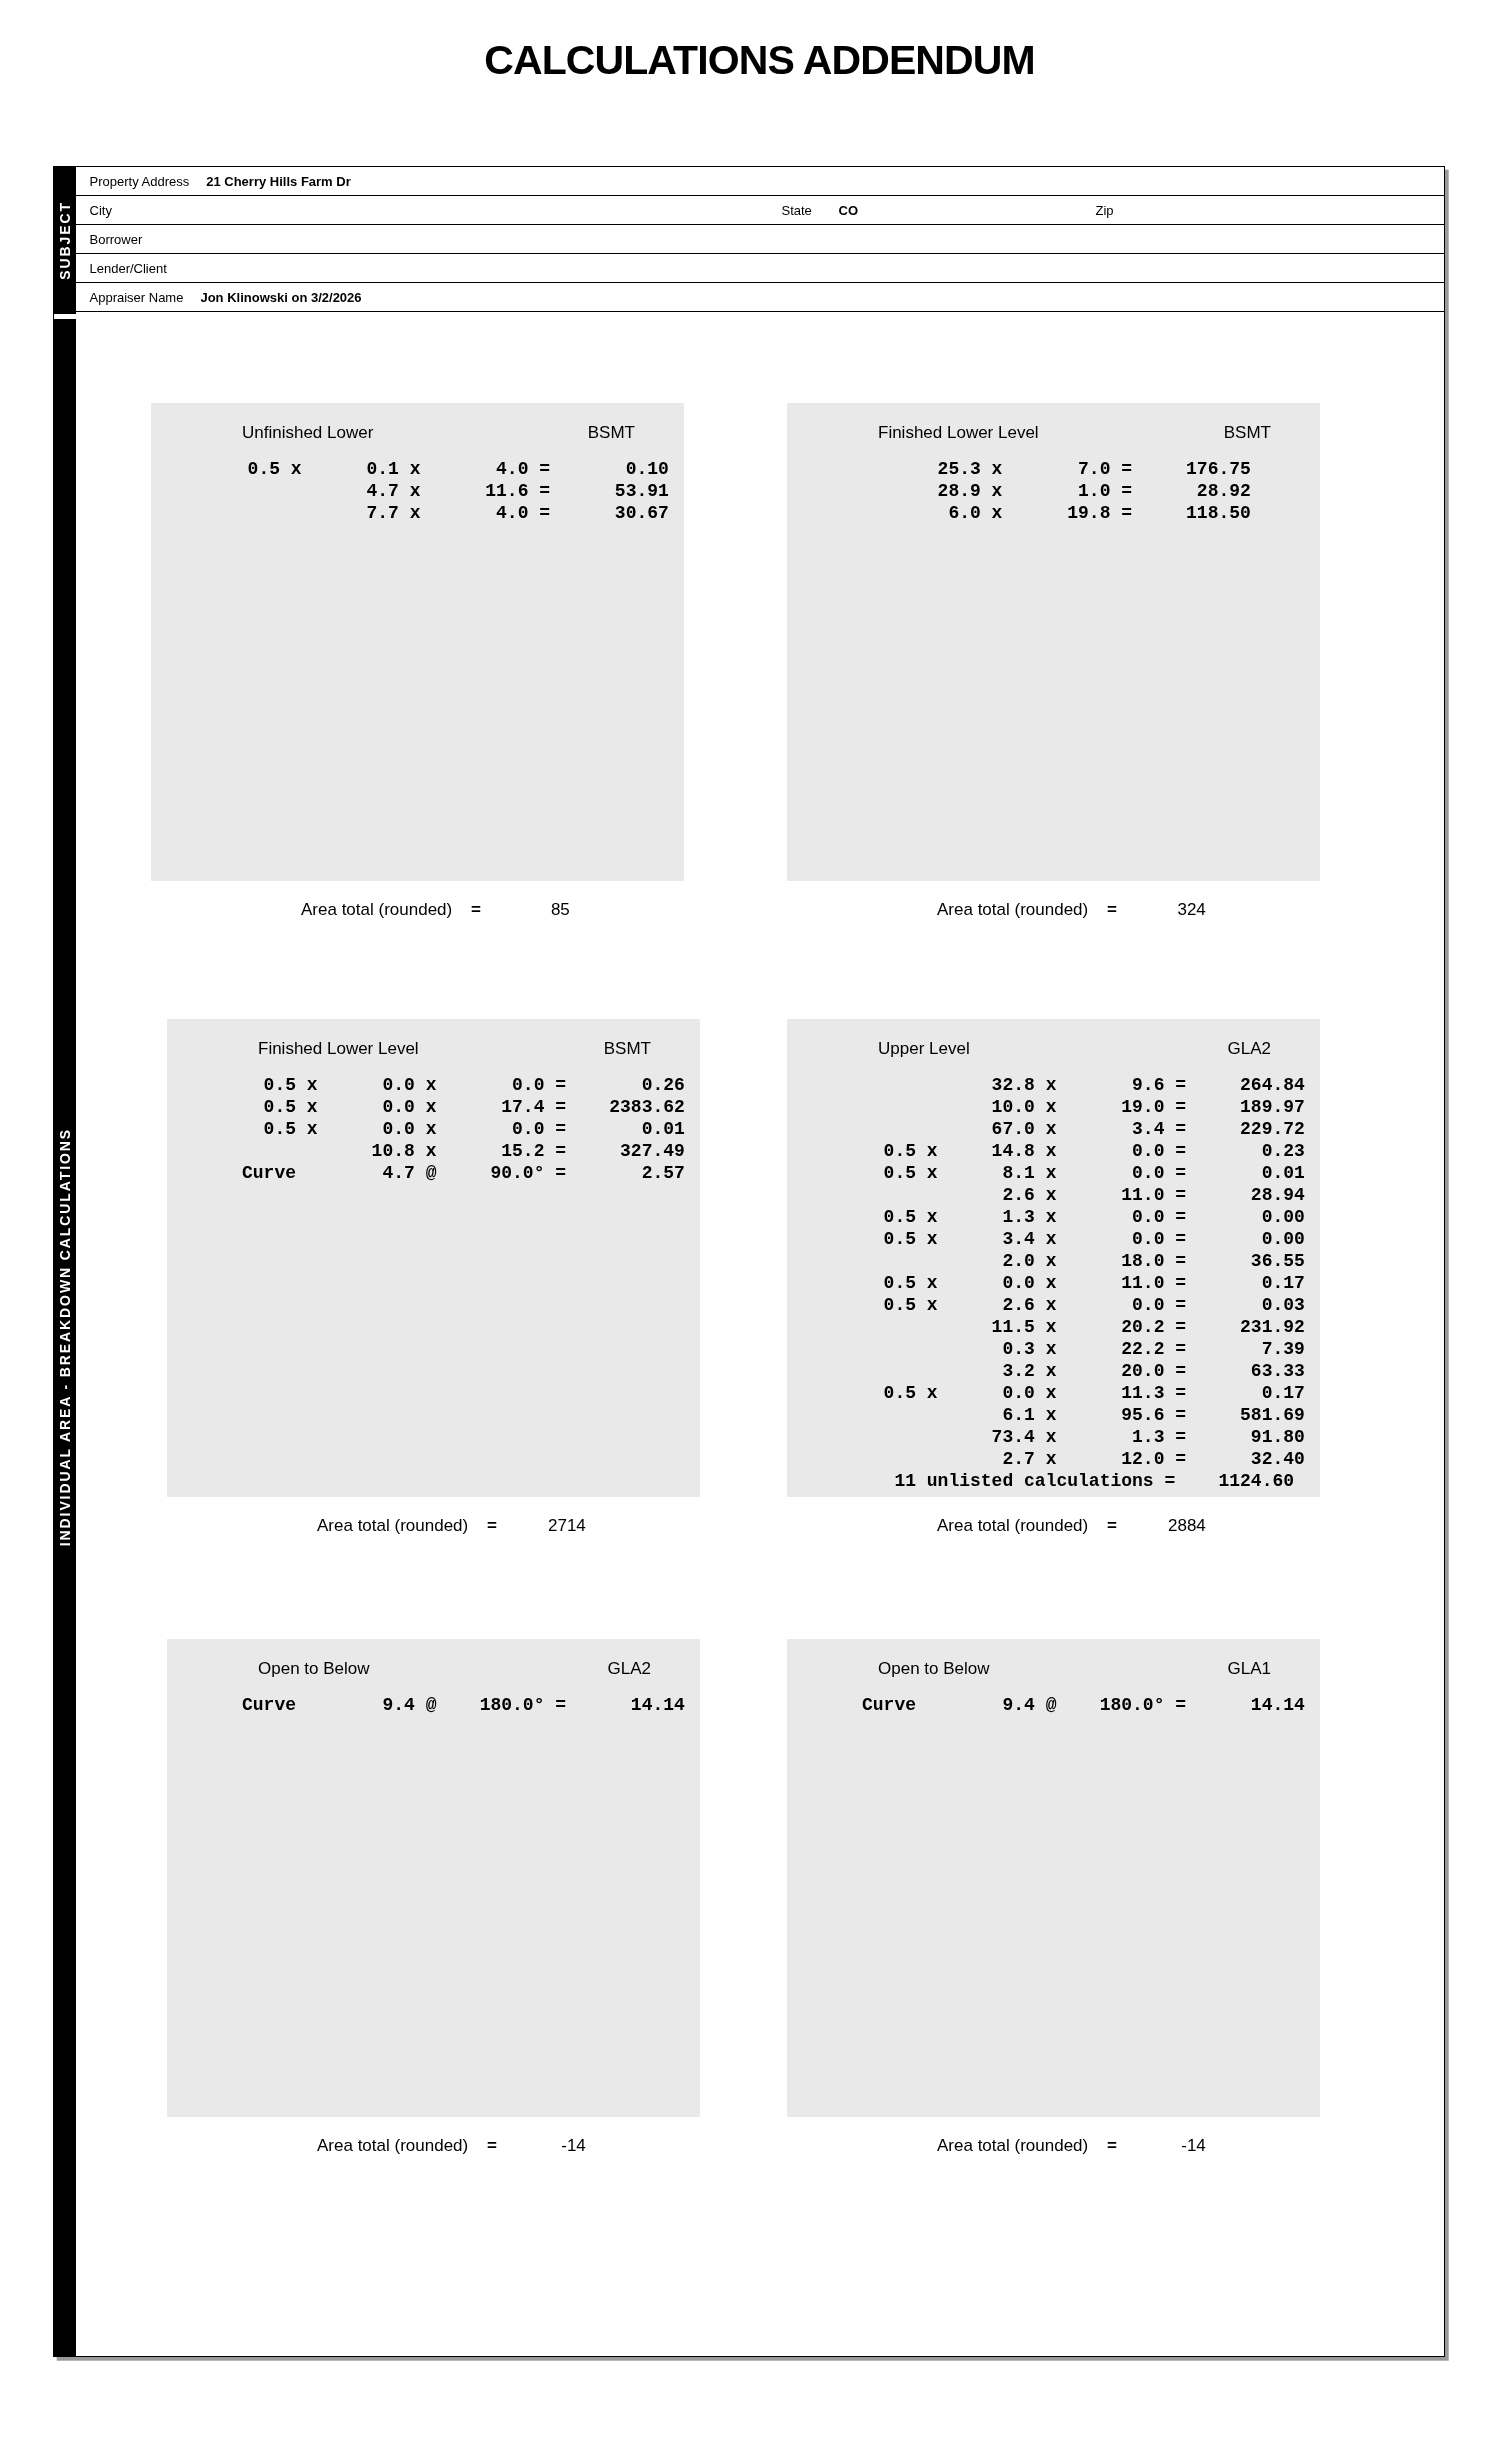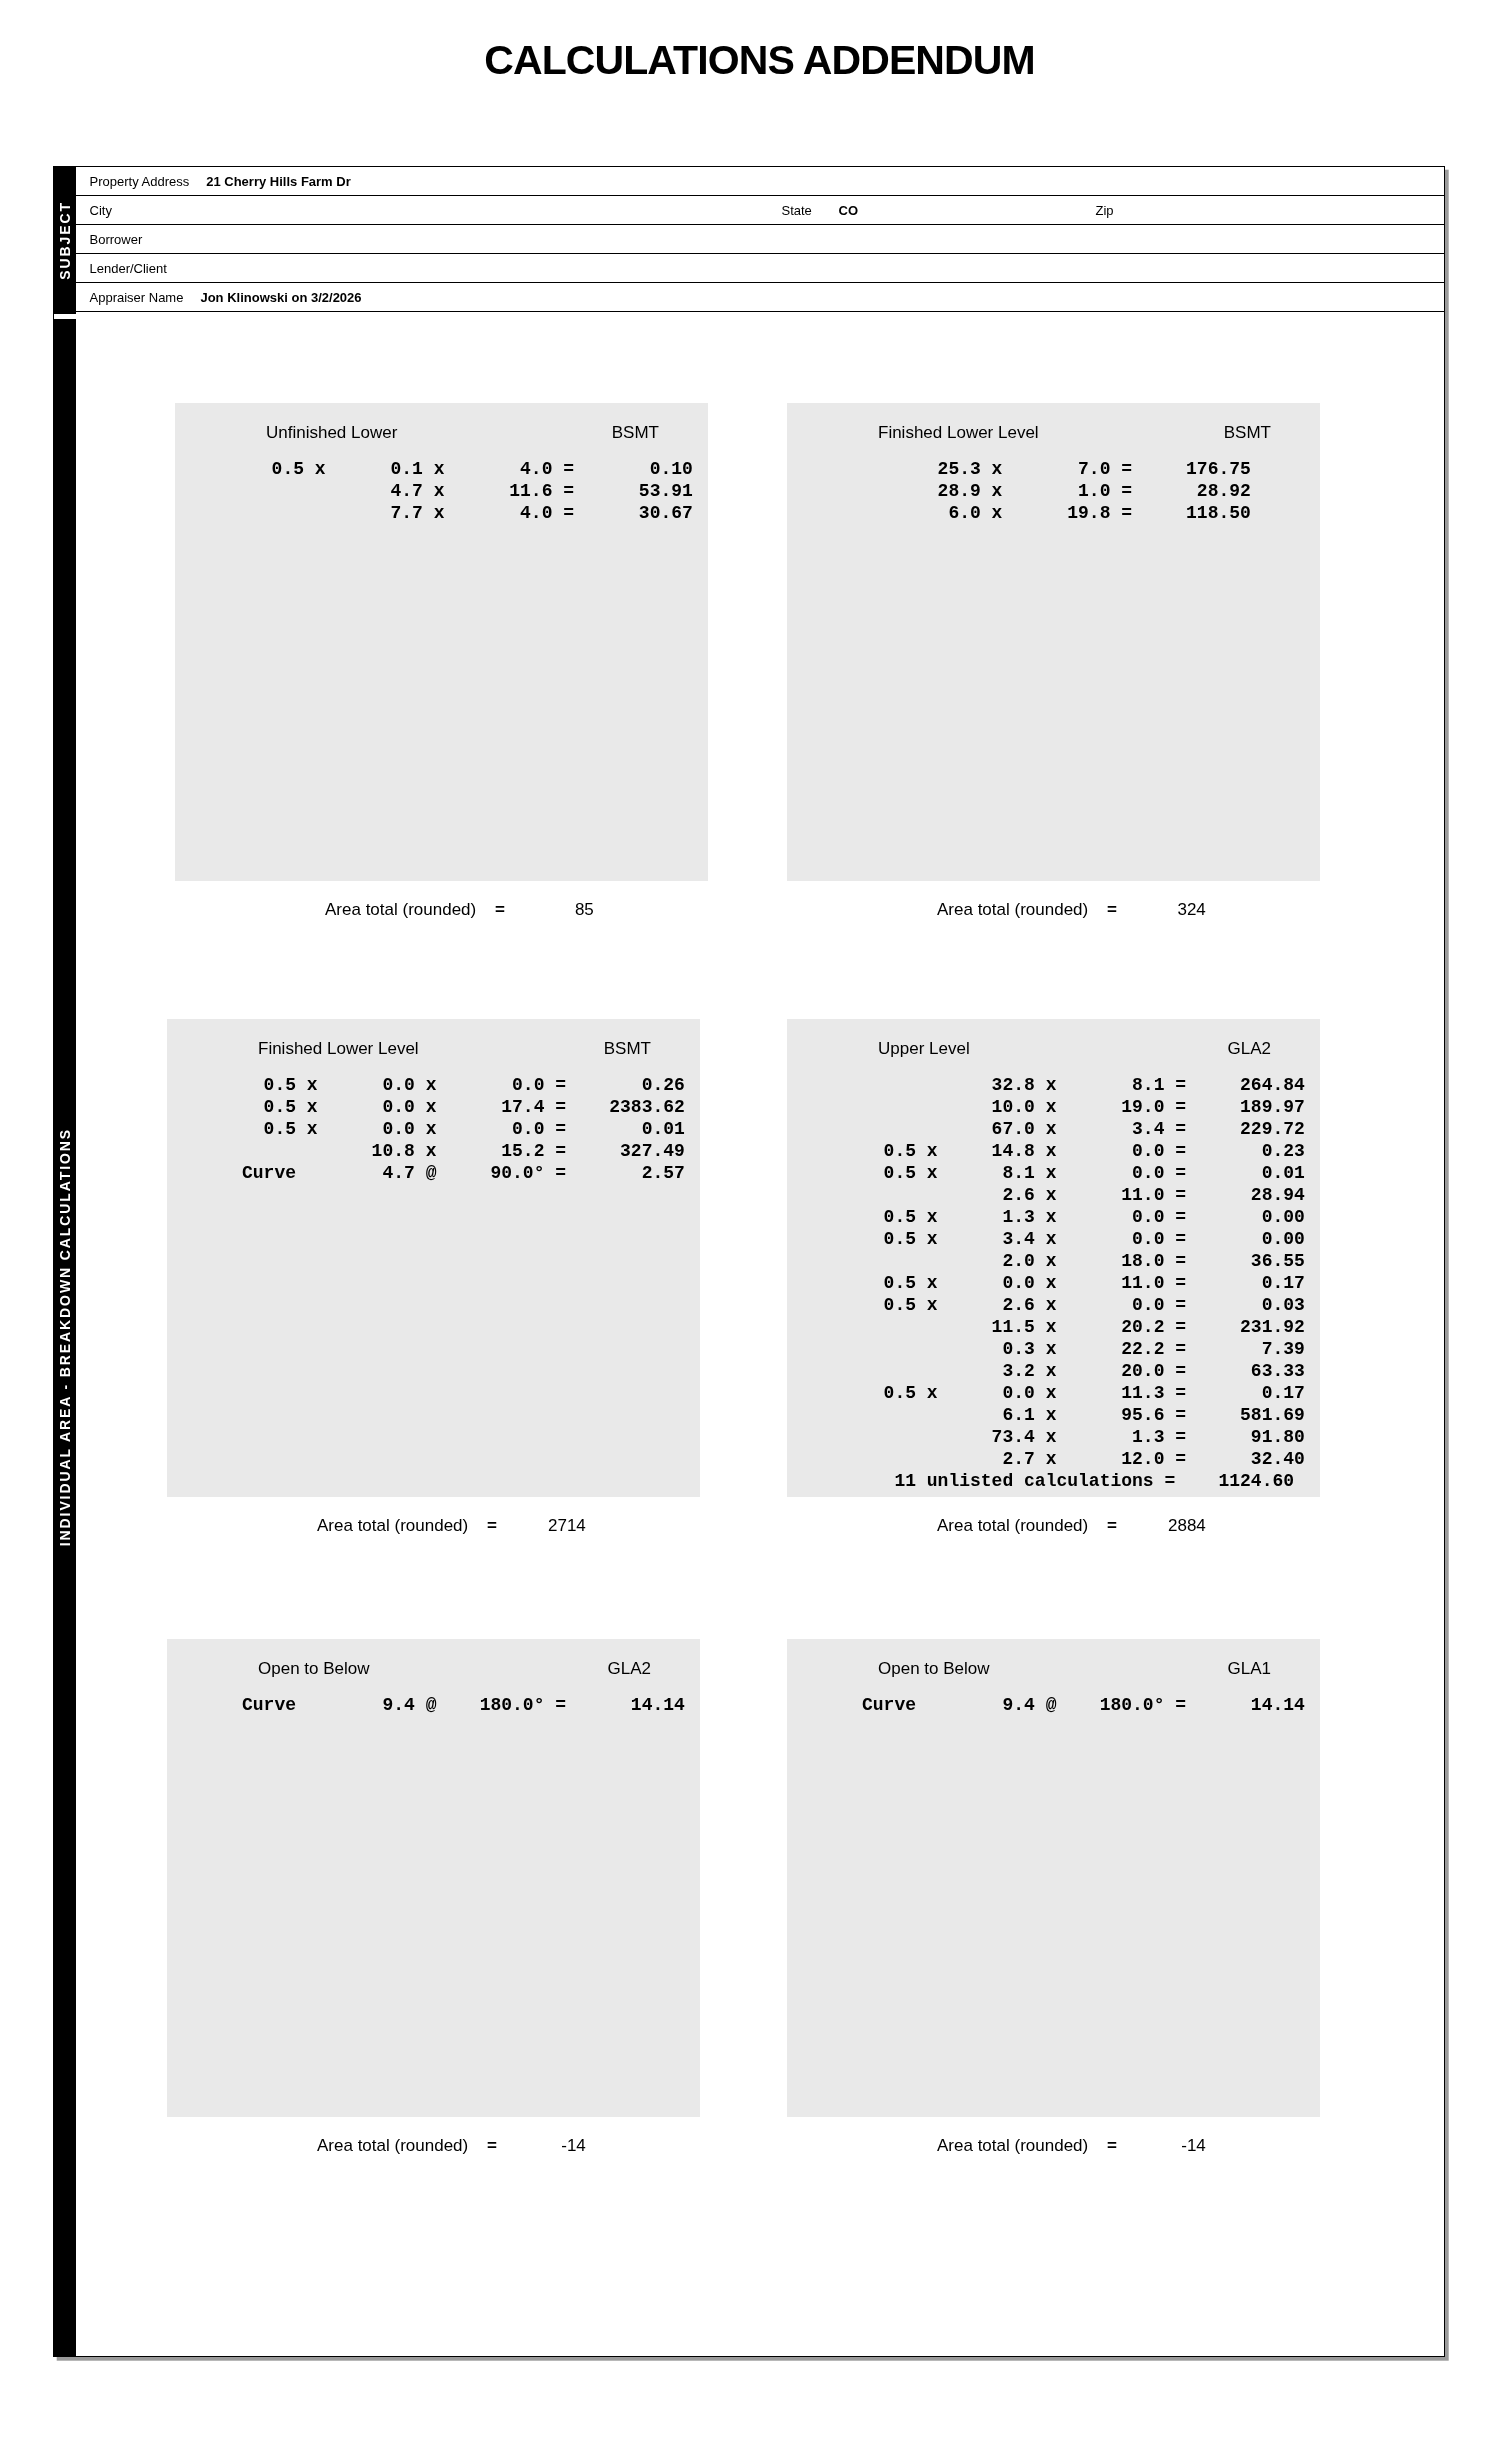--- a/index.html
+++ b/index.html
@@ -29,21 +29,21 @@
           padding-left:14px; font-size:13px; }
   .srow .lab { display:inline-block; }
   .srow .val { font-weight:bold; margin-left:17px; }
   .abs { position:absolute; top:50%; transform:translateY(-50%); }
   .state-lab { left:706px; }
   .state-val { left:763px; font-weight:bold; }
   .zip-lab  { left:1020px; }
 
   
   .box-group { position:absolute; width:533px; }
-  .bg-1l { left:121px; top:236px; }  .bg-1r { left:733px; top:236px; }
+  .bg-1l { left:97px; top:236px; }  .bg-1r { left:733px; top:236px; }
   .bg-2l { left:113px; top:852px; }  .bg-2r { left:733px; top:852px; }
   .bg-3l { left:113px; top:1472px; } .bg-3r { left:733px; top:1472px; }
 
   .box { height:478px; background:#e9e9e9; box-sizing:border-box; padding-top:19.6px; }
   .box-header { display:flex; justify-content:space-between;
                 margin:0 49px 15px 91px; font-size:17px; height:20.6px; }
   .calc-line { font-family:"Liberation Mono", monospace; font-weight:bold;
                font-size:18px; line-height:22px; white-space:pre;
                margin-left:75px; }
 
@@ -151,21 +151,21 @@
         <span class="val">2714</span>
       </div>
     </div>
 
     <div class="box-group bg-2r">
       <div class="box">
         <div class="box-header">
           <span>Upper Level</span>
           <span>GLA2</span>
         </div>
-        <div class="calc-line">            32.8 x       8.1 =     264.84</div>
+        <div class="calc-line">            32.8 x       9.6 =     264.84</div>
         <div class="calc-line">            10.0 x      19.0 =     189.97</div>
         <div class="calc-line">            67.0 x       3.4 =     229.72</div>
         <div class="calc-line">  0.5 x     14.8 x       0.0 =       0.23</div>
         <div class="calc-line">  0.5 x      8.1 x       0.0 =       0.01</div>
         <div class="calc-line">             2.6 x      11.0 =      28.94</div>
         <div class="calc-line">  0.5 x      1.3 x       0.0 =       0.00</div>
         <div class="calc-line">  0.5 x      3.4 x       0.0 =       0.00</div>
         <div class="calc-line">             2.0 x      18.0 =      36.55</div>
         <div class="calc-line">  0.5 x      0.0 x      11.0 =       0.17</div>
         <div class="calc-line">  0.5 x      2.6 x       0.0 =       0.03</div>

